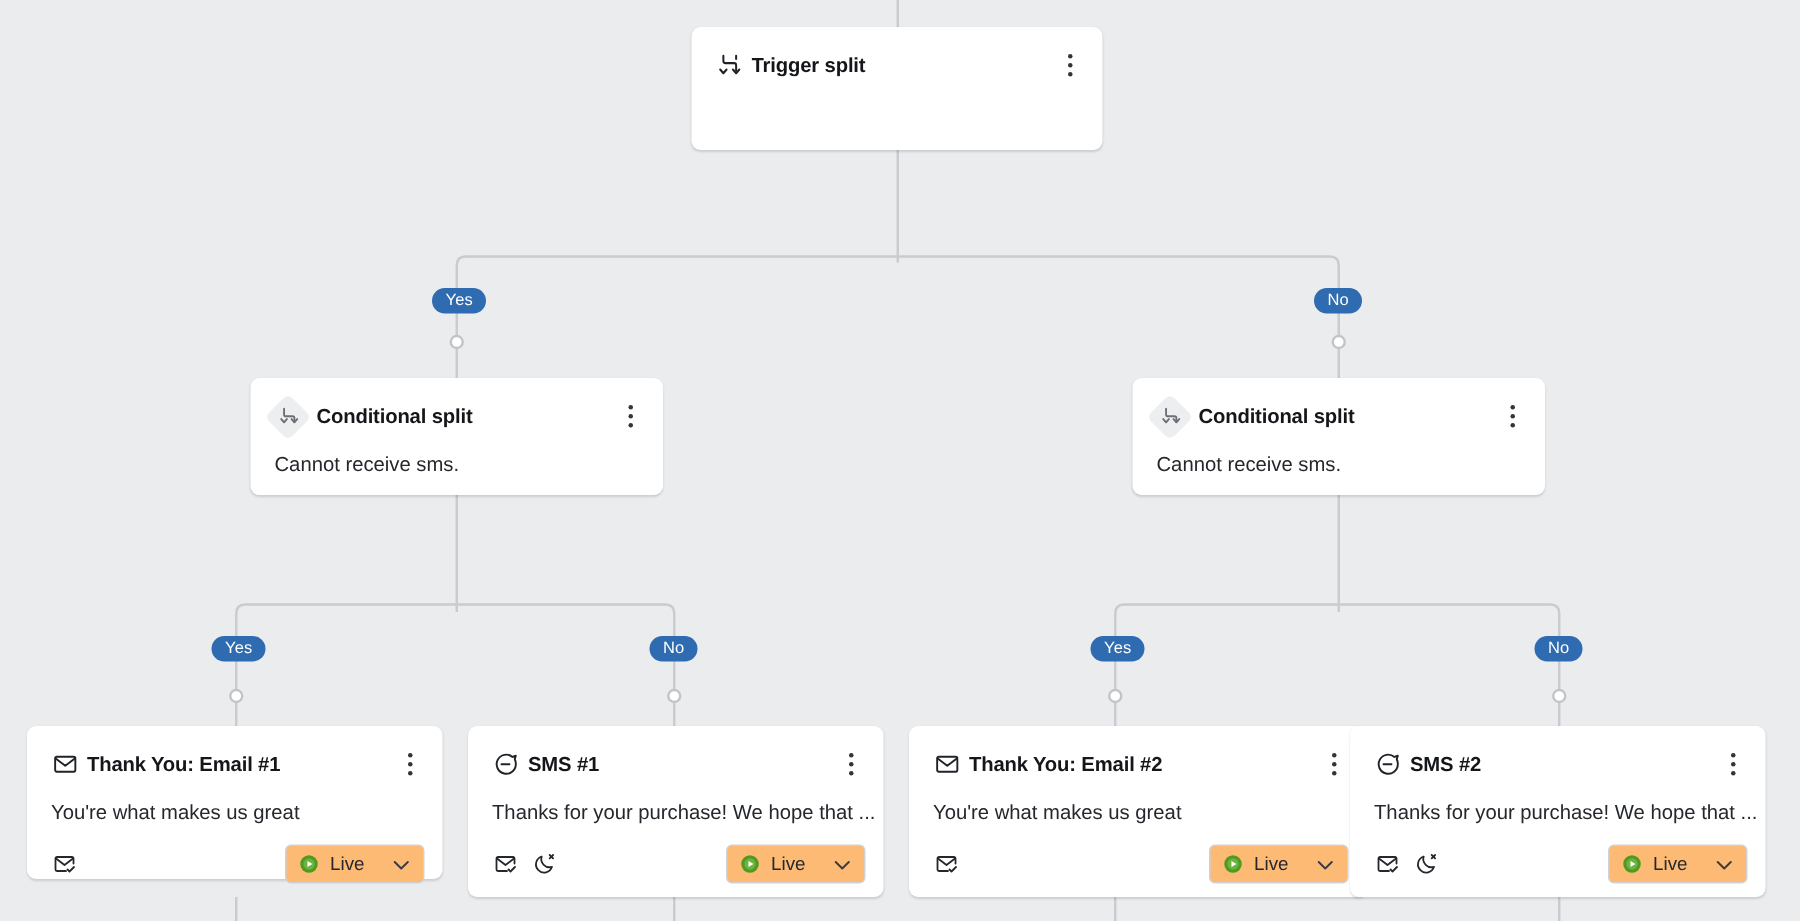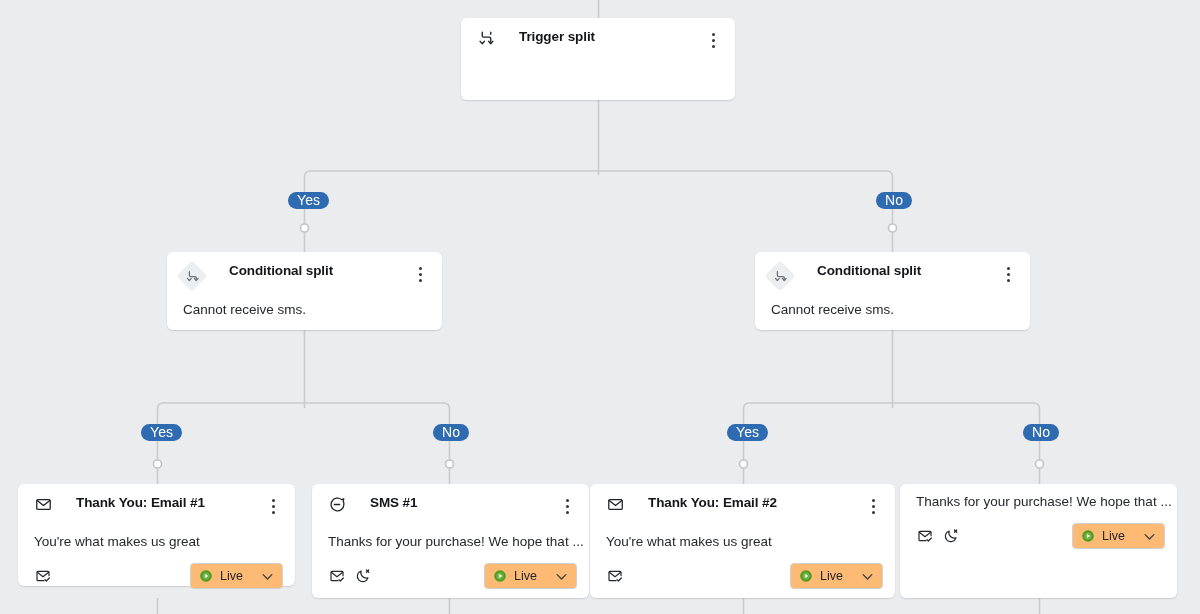--- a/index.html
+++ b/index.html
@@ -41,40 +41,40 @@
 
   
   .branch-badge {
     position: absolute;
     height: 17px;
     min-width: 32px;
     padding: 0 9px;
     border-radius: 9px;
     background: #2f6bb0;
     color: #ffffff;
-    font-size: 14px;
+    font-size: 11px;
     line-height: 17px;
     text-align: center;
     letter-spacing: 0.1px;
     white-space: nowrap;
   }
 
   
   .node {
     position: absolute;
     background: #ffffff;
     border-radius: 6px;
     box-shadow: 0 1px 2px rgba(16, 24, 40, 0.09),
                 0 1px 1px rgba(16, 24, 40, 0.05);
   }
 
   .node-head {
     display: flex;
-    align-items: flex-start;
-    gap: 24px;
+    align-items: center;
+    gap: 6px;
     padding: 11px 12px 0 16px;
     height: 40px;
   }
 
   .node-icon {
     flex: 0 0 auto;
     width: 18px;
     height: 18px;
     display: flex;
     align-items: center;
@@ -375,21 +375,21 @@
         <span class="status-label">Live</span>
         <span class="chev">
           <svg width="15" height="15" viewBox="0 0 24 24" fill="none" stroke="currentColor" stroke-width="2.1" stroke-linecap="round" stroke-linejoin="round">
             <polyline points="5 9 12 16 19 9"></polyline>
           </svg>
         </span>
       </span>
     </div>
   </div>
 
-  <div class="node" style="left:590px; top:484px; width:305px; height:114px;">
+  <div class="node" style="left:606px; top:484px; width:305px; height:114px;">
     <div class="node-head">
       <span class="node-icon">
         <svg width="17" height="17" viewBox="0 0 24 24" fill="none" stroke="currentColor" stroke-width="1.8" stroke-linecap="round" stroke-linejoin="round">
           <rect x="2.5" y="5" width="19" height="14" rx="1.5"></rect>
           <polyline points="3 6.5 12 13.5 21 6.5"></polyline>
         </svg>
       </span>
       <span class="node-title">Thank You: Email #2</span>
       <span class="kebab">
         <i></i>
@@ -419,20 +419,34 @@
         <span class="chev">
           <svg width="15" height="15" viewBox="0 0 24 24" fill="none" stroke="currentColor" stroke-width="2.1" stroke-linecap="round" stroke-linejoin="round">
             <polyline points="5 9 12 16 19 9"></polyline>
           </svg>
         </span>
       </span>
     </div>
   </div>
 
   <div class="node" style="left:900px; top:484px; width:277px; height:114px;">
+    <div class="node-head">
+      <span class="node-icon">
+        <svg width="17" height="17" viewBox="0 0 24 24" fill="none" stroke="currentColor" stroke-width="1.8" stroke-linecap="round" stroke-linejoin="round">
+          <path d="M21 12a9 9 0 1 1-3.2-6.9L21 4l-1 3.3A8.9 8.9 0 0 1 21 12Z"></path>
+          <line x1="7.5" y1="12" x2="15" y2="12"></line>
+        </svg>
+      </span>
+      <span class="node-title">SMS #2</span>
+      <span class="kebab">
+        <i></i>
+          <i></i>
+          <i></i>
+      </span>
+    </div>
     <div class="node-body">Thanks for your purchase! We hope that ...</div>
     <div class="node-foot">
       <span class="foot-icon">
         <svg width="16" height="16" viewBox="0 0 24 24" fill="none" stroke="currentColor" stroke-width="1.8" stroke-linecap="round" stroke-linejoin="round">
           <path d="M21 11.5V6.5a1.5 1.5 0 0 0-1.5-1.5h-15A1.5 1.5 0 0 0 3 6.5v11A1.5 1.5 0 0 0 4.5 19h9"></path>
           <polyline points="3.5 6.5 12 13 20.5 6.5"></polyline>
           <polyline points="15 17.5 17 19.5 21.5 15"></polyline>
         </svg>
       </span>
       <span class="foot-icon">

